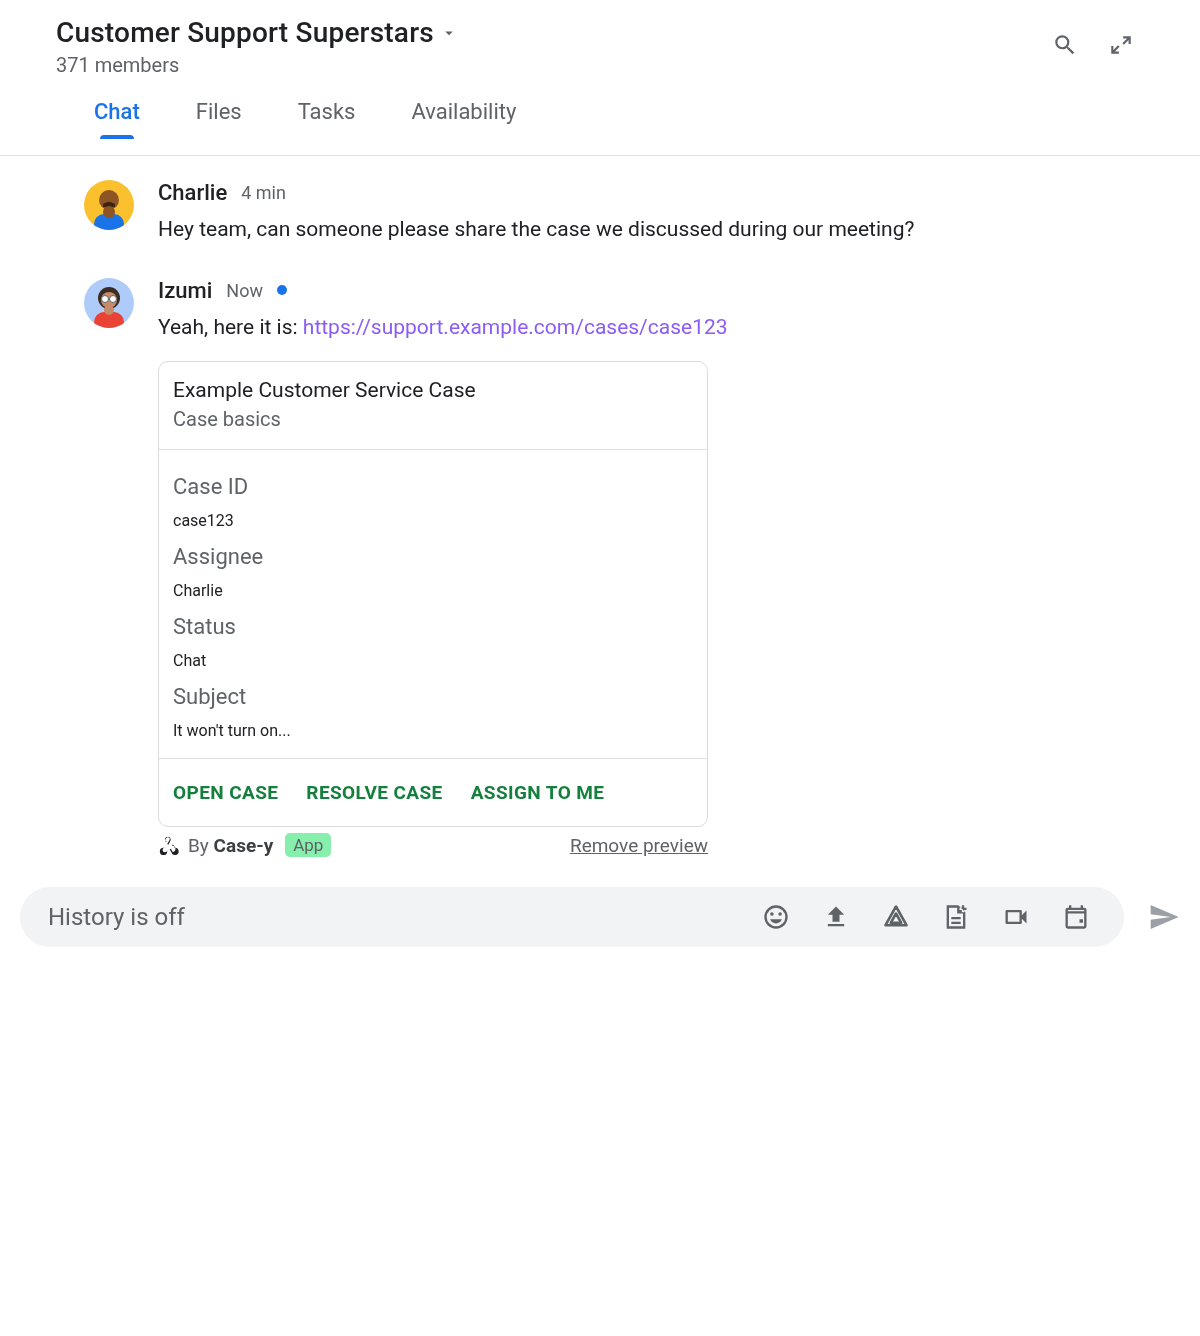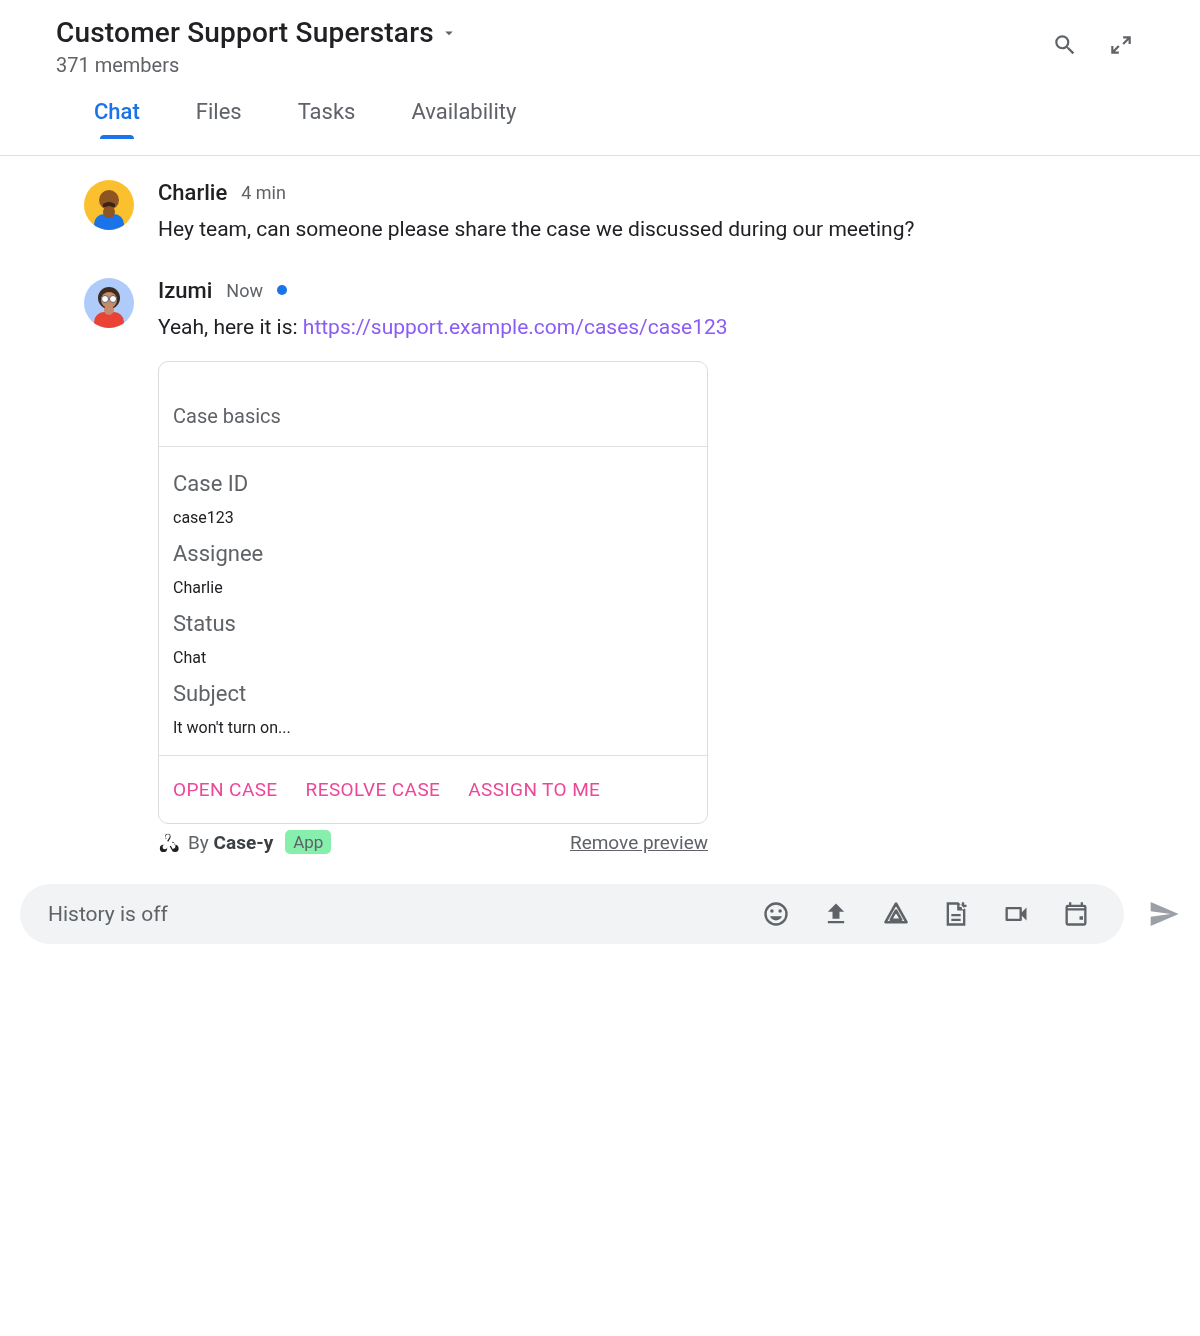--- a/index.html
+++ b/index.html
@@ -26,37 +26,37 @@
   .msg-meta { display:flex; align-items:center; gap:14px; }
   .sender { font-size:22px; font-weight:500; }
   .ts { font-size:18px; color:#5f6368; }
   .dot { width:10px; height:10px; border-radius:50%; background:#1a73e8; }
   .msg-text { font-size:21px; line-height:1.55; margin-top:8px; max-width:880px; }
   .link { color:#8b5cf6; text-decoration:none; }
 
   .card { margin-top:18px; width:550px; border:1px solid #dadce0; border-radius:10px; overflow:hidden; }
   .card-header { padding:16px 14px 18px 14px; border-bottom:1px solid #e0e0e0; }
   .card-title { font-size:21px; }
-  .card-subtitle { font-size:20px; color:#5f6368; margin-top:26px; }
+  .card-subtitle { font-size:20px; color:#5f6368; margin-top:5px; }
   .card-body { padding:10px 14px 18px 14px; }
   .field { margin-top:14px; }
   .field-label { font-size:22px; color:#5f6368; }
   .field-value { font-size:16px; margin-top:12px; }
   .card-actions { border-top:1px solid #e0e0e0; padding:22px 14px; display:flex; gap:28px; }
-  .card-action { color:#ec4899; font-weight:400; font-size:19px; letter-spacing:.4px; cursor:pointer; }
+  .card-action { color:#15803d; font-weight:700; font-size:19px; letter-spacing:.4px; cursor:pointer; }
 
   .preview-footer { display:flex; align-items:center; width:550px; margin-top:6px; gap:8px; }
   .by-text { font-size:19px; color:#5f6368; }
   .app-name { font-weight:700; color:#3c4043; }
   .app-chip { background:#86efac; color:#5f6368; font-size:17px; padding:2px 8px; border-radius:5px; margin-left:4px; }
   .remove-preview { margin-left:auto; color:#5f6368; text-decoration:underline; font-size:19px; cursor:pointer; }
 
   .composer { margin:30px 20px 0 20px; display:flex; align-items:center; gap:24px; }
   .compose-box { flex:1; background:#f1f3f4; border-radius:36px; height:60px; display:flex; align-items:center; padding:0 28px; }
-  .compose-placeholder { color:#5f6368; font-size:21px; flex:1; }
+  .compose-placeholder { color:#5f6368; font-size:24px; flex:1; }
   .compose-icons { display:flex; align-items:center; gap:32px; color:#5f6368; padding-right:6px; }
   .send-icon { color:#9aa0a6; }
 
   svg { display:block; }
 </style>
 </head>
 <body>
 
 <div class="container">
 
@@ -131,20 +131,21 @@
           <span class="sender">Izumi</span>
           <span class="ts">Now</span>
           <span class="dot"></span>
         </div>
         <div class="msg-text">
           <span>Yeah, here it is: </span><a class="link" href="#">https://support.example.com/cases/case123</a>
         </div>
 
         <div class="card">
           <div class="card-header">
+            <div class="card-title">Example Customer Service Case</div>
             <div class="card-subtitle">Case basics</div>
           </div>
           <div class="card-body">
             <div class="field">
               <div class="field-label">Case ID</div>
               <div class="field-value">case123</div>
             </div>
             <div class="field">
               <div class="field-label">Assignee</div>
               <div class="field-value">Charlie</div>

